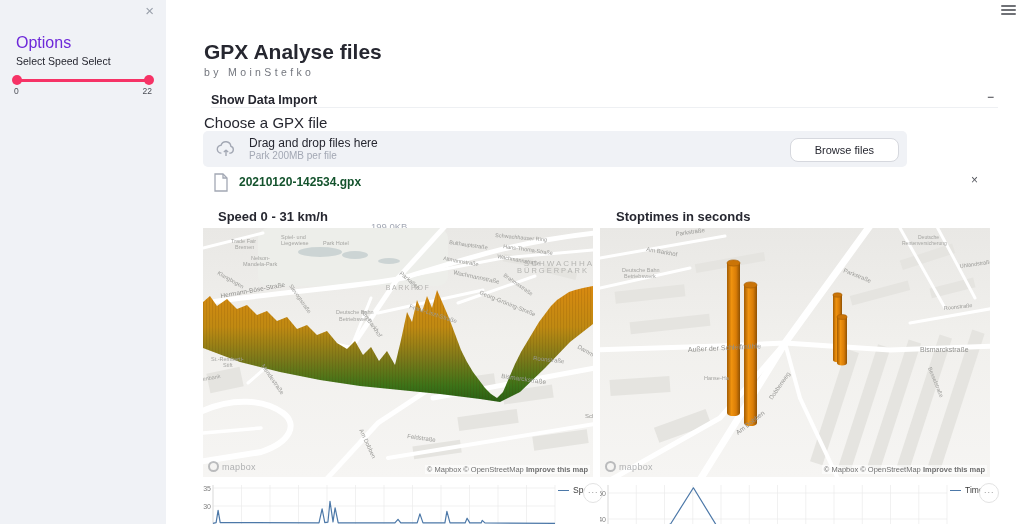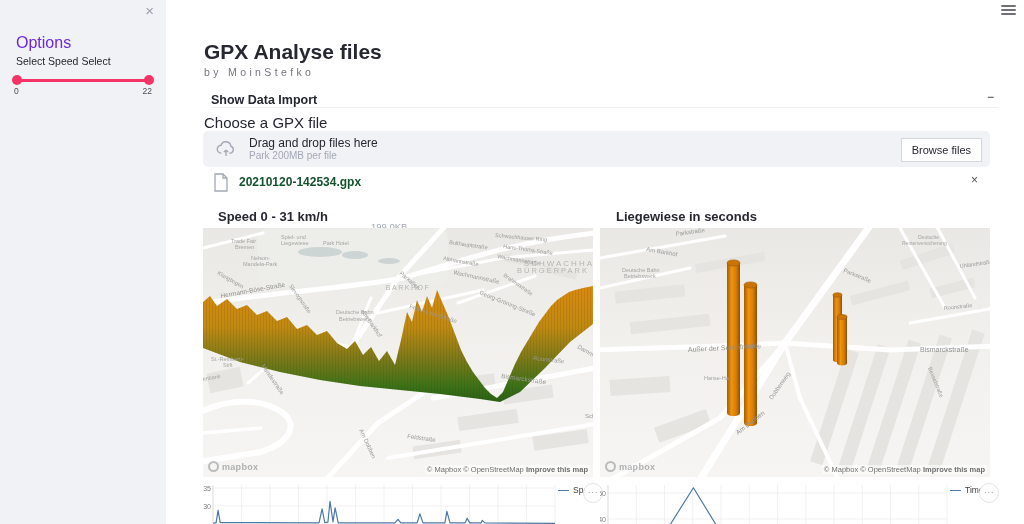--- a/index.html
+++ b/index.html
@@ -19,38 +19,38 @@
   
   .hamburger{position:absolute;right:8px;top:5px;width:15px;cursor:pointer;}
   .hamburger span{display:block;height:2px;background:#6f7176;margin:0 0 2px 0;border-radius:1px;}
   
   .page-title{position:absolute;left:204px;top:40px;font-size:21px;font-weight:700;color:#262730;}
   .byline{position:absolute;left:204px;top:66px;font-size:10.5px;color:#73767e;letter-spacing:.32em;}
   .expander{position:absolute;left:203px;top:90px;width:787px;height:17px;border-bottom:1px solid #eef0f3;cursor:pointer;margin-left:8px;}
   .expander .lbl{font-size:12.5px;font-weight:700;color:#262730;}
   .expander .tog{position:absolute;right:4px;top:0;font-size:12px;color:#262730;}
   .choose-label{position:absolute;left:204px;top:114px;font-size:15px;color:#262730;}
-  .dropzone{position:absolute;left:203px;top:131px;width:787px;height:36px;background:#f0f2f6;border-radius:5px;cursor:pointer;}
+  .dropzone{position:absolute;left:203px;top:131px;width:704px;height:36px;background:#f0f2f6;border-radius:5px;cursor:pointer;}
   .dz-icon{position:absolute;left:12px;top:7px;}
   .dz-title{position:absolute;left:46px;top:5px;font-size:12px;color:#262730;}
   .dz-sub{position:absolute;left:46px;top:19px;font-size:10px;color:#a3a8b4;}
-  .browse-btn{position:absolute;right:8px;top:7px;height:22px;padding:0 10px;background:#fff;border:1px solid #d6d8de;
-              border-radius:0;font-size:11px;color:#262730;line-height:22px;cursor:pointer;}
+  .browse-btn{position:absolute;right:8px;top:7px;height:22px;padding:0 24px;background:#fff;border:1px solid #d6d8de;
+              border-radius:8px;font-size:11px;color:#262730;line-height:22px;cursor:pointer;}
   .filerow{position:absolute;left:203px;top:172px;width:787px;height:22px;}
   .f-icon{position:absolute;left:10px;top:1px;}
   .f-name{position:absolute;left:36px;top:3px;font-size:12px;font-weight:700;color:#14532d;}
   .f-size{position:absolute;left:168px;top:5px;font-size:9.5px;color:#a3a8b4;margin-top:44px;}
   .f-del{position:absolute;right:12px;top:1px;font-size:12px;color:#55575e;cursor:pointer;}
   .col-title{position:absolute;top:209px;font-size:13px;font-weight:700;color:#262730;margin-left:15px;}
   
   .map-panel{position:absolute;top:228px;width:390px;height:249px;overflow:hidden;background:#f2f1ee;}
   .map-panel svg{display:block;}
   .mb-logo{position:absolute;left:5px;bottom:5px;display:flex;align-items:center;gap:3px;opacity:.55;cursor:pointer;}
   .mb-logo .ic{width:11px;height:11px;border:2.5px solid #8a8d91;border-radius:50%;box-sizing:border-box;}
-  .mb-logo .wd{font-size:9px;font-weight:700;color:#75787c;letter-spacing:.3px;}
+  .mb-logo .wd{font-size:9px;font-weight:400;color:#75787c;letter-spacing:.3px;}
   .attrib{position:absolute;right:3px;bottom:3px;font-size:7.5px;color:#6e6e6e;background:rgba(255,255,255,.55);padding:0 2px;}
   .attrib .imp{font-weight:700;cursor:pointer;}
   
   .chart-wrap{position:absolute;top:483px;height:41px;overflow:visible;}
   .legend{position:absolute;top:485px;display:flex;align-items:center;gap:4px;font-size:8.5px;color:#3c3c3c;}
   .legend .sw{width:11px;height:0;border-top:1.6px solid;}
   .dots-btn{position:absolute;top:483px;width:18px;height:18px;border:1px solid #e3e3e3;border-radius:50%;background:#fff;
             color:#9a9a9a;font-size:9px;letter-spacing:.5px;text-align:center;line-height:16px;cursor:pointer;}
 </style>
 </head>
@@ -106,21 +106,21 @@
         <path d="M2 1h8l4 4v13H2z" stroke="#a3a8b4" stroke-width="1.3" fill="#fff"></path>
         <path d="M10 1v4h4" stroke="#a3a8b4" stroke-width="1.3" fill="none"></path>
       </svg>
     </span>
     <span class="f-name">20210120-142534.gpx</span>
     <span class="f-size">199.0KB</span>
     <span class="f-del">×</span>
   </div>
 
   <div class="col-title" style="left:203px">Speed 0 - 31 km/h</div>
-  <div class="col-title" style="left:601px">Liegewiese in seconds</div>
+  <div class="col-title" style="left:601px">Stoptimes in seconds</div>
 
   <div class="map-panel" style="left:203px">
     <svg id="map-left" width="390" height="249" viewBox="0 0 390 249">
       <defs>
         <linearGradient id="mapbg" x1="0" y1="0" x2="0" y2="1">
           <stop offset="0" stop-color="#e9e8e5"></stop>
             <stop offset=".45" stop-color="#f1f0ed"></stop>
             <stop offset="1" stop-color="#f6f5f3"></stop>
         </linearGradient>
         <linearGradient id="ridgeGrad" x1="0" y1="58" x2="0" y2="175" gradientUnits="userSpaceOnUse">

